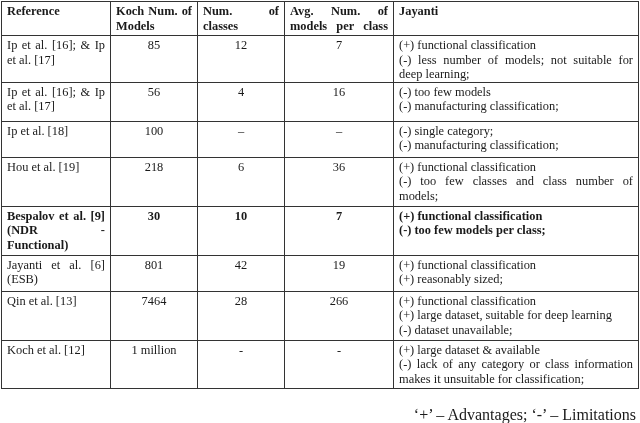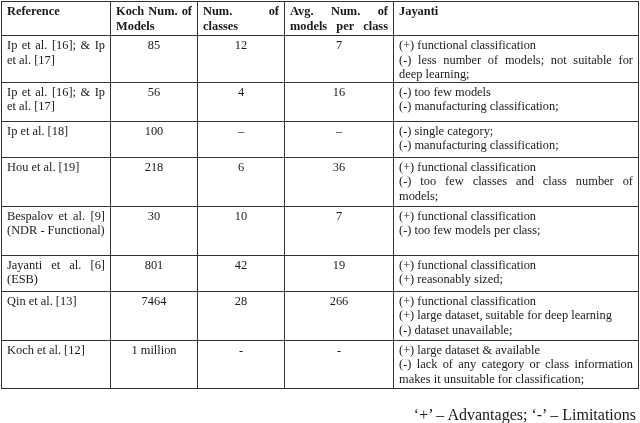--- a/index.html
+++ b/index.html
@@ -71,21 +71,21 @@
       <tr style="height: 49px;">
         <td class="ref">Hou et al. [19]</td>
         <td class="num">218</td>
         <td class="num">6</td>
         <td class="num">36</td>
         <td class="com">
           <span class="line">(+) functional classification</span>
           <span class="line">(-) too few classes and class number of models;</span>
         </td>
       </tr>
-      <tr style="height: 49px;">
+      <tr style="height: 49px; font-weight: bold;">
         <td class="ref">Bespalov et al. [9] (NDR - Functional)</td>
         <td class="num">30</td>
         <td class="num">10</td>
         <td class="num">7</td>
         <td class="com">
           <span class="line">(+) functional classification</span>
           <span class="line">(-) too few models per class;</span>
         </td>
       </tr>
       <tr style="height: 36px;">

